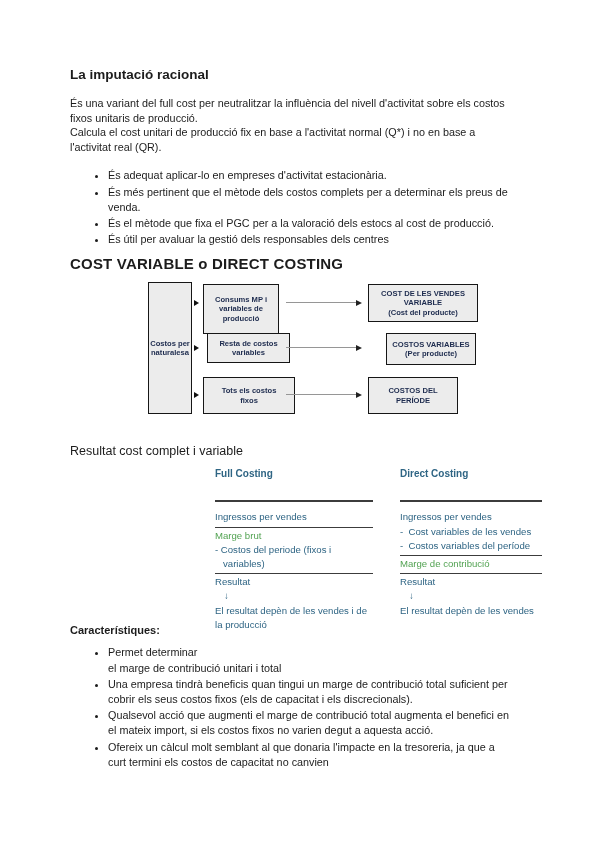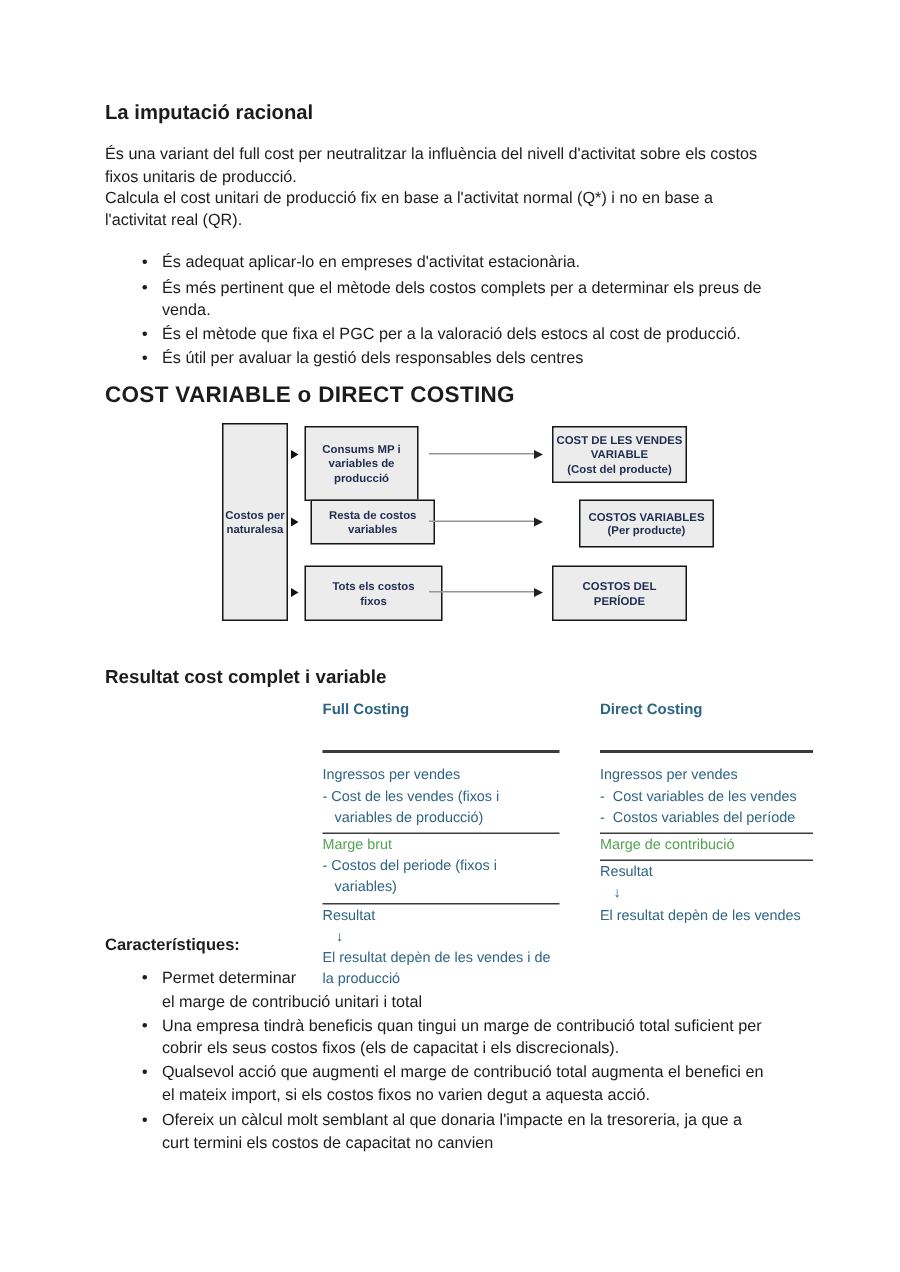--- a/index.html
+++ b/index.html
@@ -7,21 +7,21 @@
     width:600px;height:848px;background:#ffffff;overflow:hidden;
     font-family:"Liberation Sans", sans-serif;color:#1c1c1c;
   }
   .content{padding:66px 60px 0 70px;width:470px;}
   h1{font-size:13.5px;line-height:17px;margin:0;font-weight:bold;}
   .intro{margin:13px 0 0;font-size:10.8px;line-height:14.6px;white-space:pre-line;}
   .intro + .intro{margin:0;}
   ul.blist{margin:14px 0 0;padding:0 0 0 38px;font-size:10.8px;line-height:15.2px;}
   ul.blist li{white-space:pre-line;margin:0 0 1px;}
   h2{font-size:15px;line-height:18px;margin:8px 0 0;font-weight:bold;letter-spacing:.2px;}
-  h3{font-size:12.5px;line-height:18px;margin:21px 0 0;font-weight:bold;}
+  h3{font-size:12.5px;line-height:18px;margin:21px 0 0;font-weight:normal;}
 
   
   .flow{position:relative;margin:8px 0 0 78px;width:320px;height:140px;}
   .fbox{
     position:absolute;background:#ECECEC;border:1.6px solid #161616;
     display:flex;align-items:center;justify-content:center;text-align:center;
     font-weight:bold;color:#1d2b4e;font-size:7.6px;line-height:9.8px;white-space:pre-line;
     box-sizing:border-box;
   }
   .sarr{position:absolute;width:0;height:0;border:3px solid transparent;border-left:5px solid #111;}
@@ -69,21 +69,21 @@
 naturalesa</div>
 
     <div class="fbox" style="left:55px;top:3px;width:76px;height:50px">Consums MP i
 variables de
 producció</div>
     <div class="fbox" style="left:59px;top:52px;width:83px;height:30px">Resta de costos
 variables</div>
     <div class="fbox" style="left:55px;top:96px;width:92px;height:37px">Tots els costos
 fixos</div>
 
-    <div class="fbox" style="left:220px;top:3px;width:90px;height:38px">COST DE LES VENDES
+    <div class="fbox" style="left:220px;top:3px;width:110px;height:38px">COST DE LES VENDES
 VARIABLE
 (Cost del producte)</div>
     <div class="fbox" style="left:238px;top:52px;width:90px;height:32px">COSTOS VARIABLES
 (Per producte)</div>
     <div class="fbox" style="left:220px;top:96px;width:90px;height:37px">COSTOS DEL
 PERÍODE</div>
 
     <div class="sarr" style="left:46px;top:19px"></div>
     <div class="sarr" style="left:46px;top:64px"></div>
     <div class="sarr" style="left:46px;top:111px"></div>
@@ -96,22 +96,20 @@
     <div class="ahead" style="left:208px;top:110.5px"></div>
   </div>
 
   <h3>Resultat cost complet i variable</h3>
 
   <div class="tarea">
 
     <div class="tcol col-full">
       <div class="thead">Full Costing</div>
       <div class="trow">Ingressos per vendes</div>
-      <div class="trow">- Cost de les vendes (fixos i
-   variables de producció)</div>
       <div class="rule"></div>
       <div class="trow green">Marge brut</div>
       <div class="trow">- Costos del periode (fixos i
    variables)</div>
       <div class="rule"></div>
       <div class="trow">Resultat</div>
       <div class="trow adown">↓</div>
       <div class="trow">El resultat depèn de les vendes i de
 la producció</div>
     </div>

